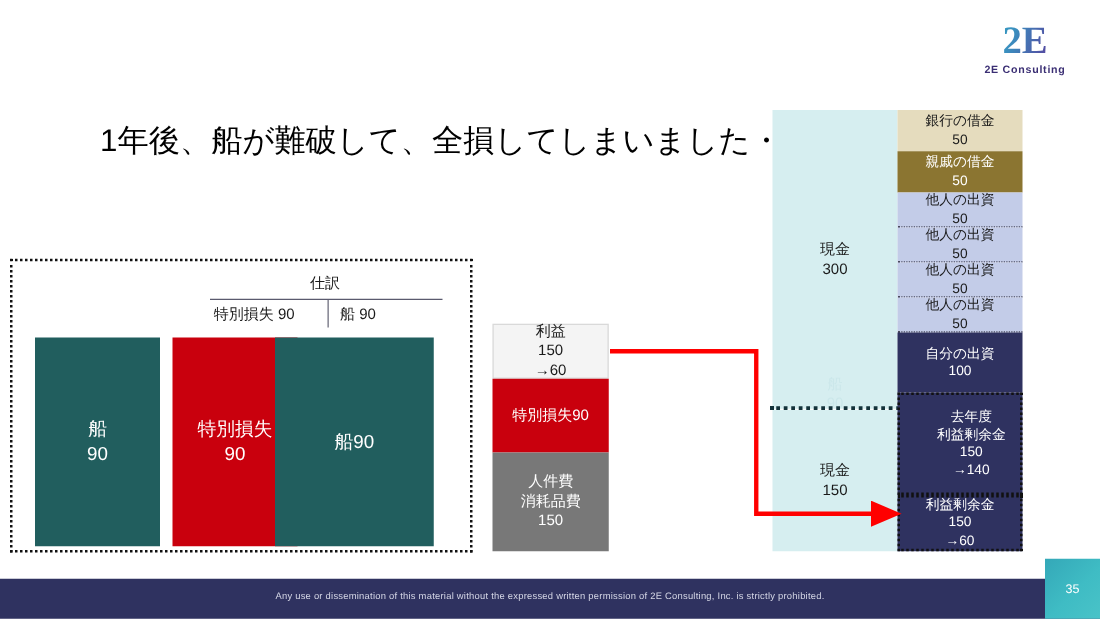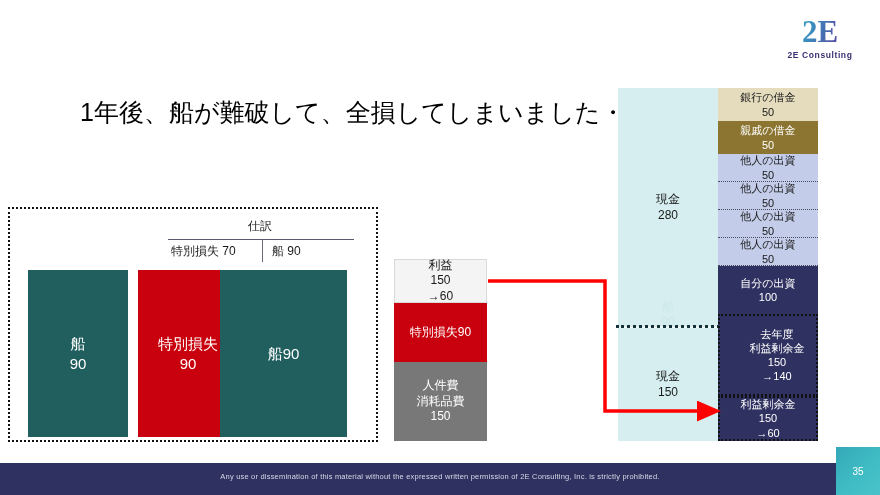--- a/index.html
+++ b/index.html
@@ -176,21 +176,21 @@
   <div class="subtitle">1年後、船が難破して、全損してしまいました・・・</div>
 
   <div class="logo">
     <div class="logo-mark">2E</div>
     <div class="logo-text">2E Consulting</div>
   </div>
 
   <div class="journal-box"></div>
   <div class="journal-title">仕訳</div>
   <div class="journal-rule"></div>
-  <div class="journal-entry je-debit">特別損失  70</div>
+  <div class="journal-entry je-debit">特別損失  90</div>
   <div class="journal-divider"></div>
   <div class="journal-entry je-credit">船  90</div>
 
   <div class="blk ship-left">
     <span class="sub">船</span>
     <span class="sub">90</span>
   </div>
   <div class="blk loss-red">
     <span class="sub">特別損失</span>
     <span class="sub">90</span>
@@ -208,21 +208,21 @@
     <span class="sub">特別損失90</span>
   </div>
   <div class="blk pl-cost">
     <span class="sub">人件費</span>
     <span class="sub">消耗品費</span>
     <span class="sub">150</span>
   </div>
 
   <div class="blk bs-cash-top">
     <span class="sub">現金</span>
-    <span class="sub">280</span>
+    <span class="sub">300</span>
   </div>
   <div class="bs-ship-ghost">
     <span class="sub">船</span>
     <span class="sub">90</span>
   </div>
   <div class="strike-line"></div>
   <div class="blk bs-cash-bottom">
     <span class="sub">現金</span>
     <span class="sub">150</span>
   </div>

